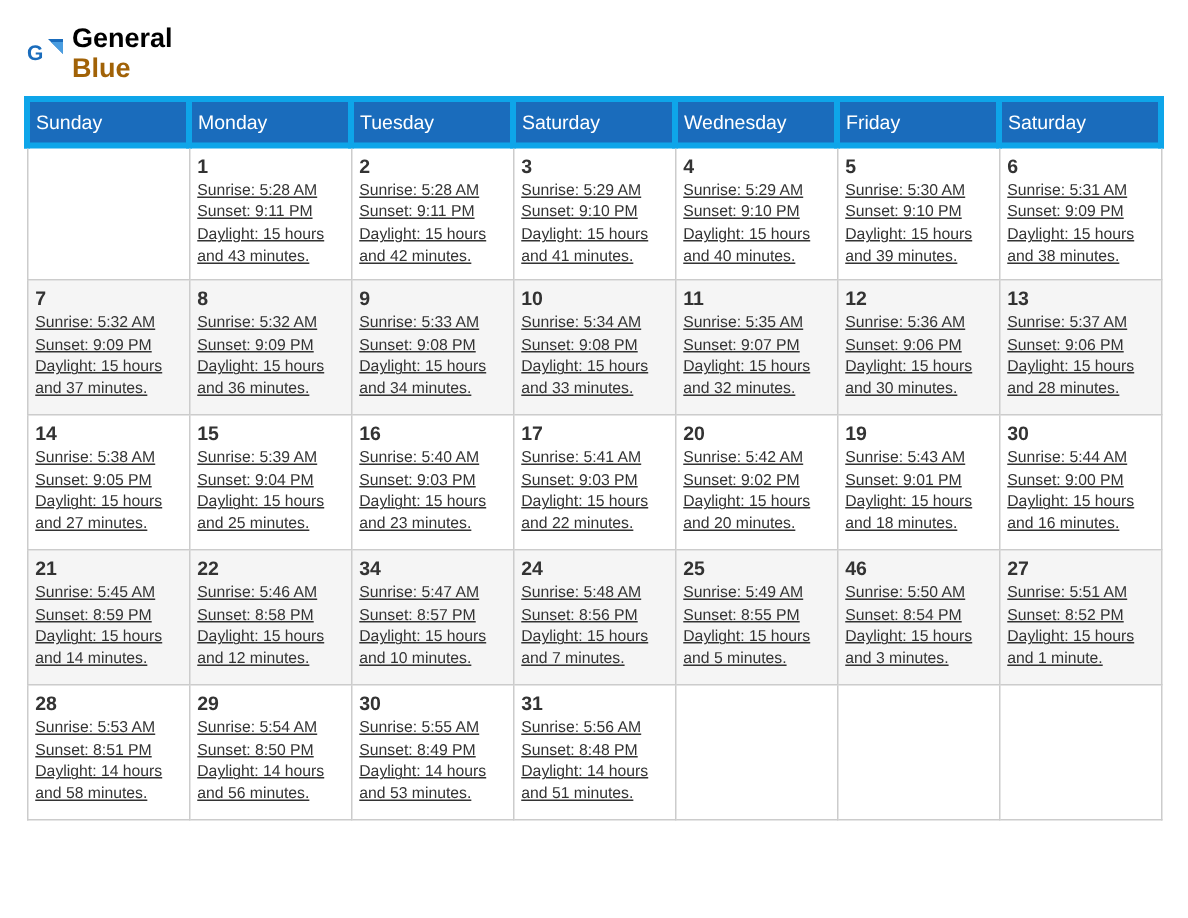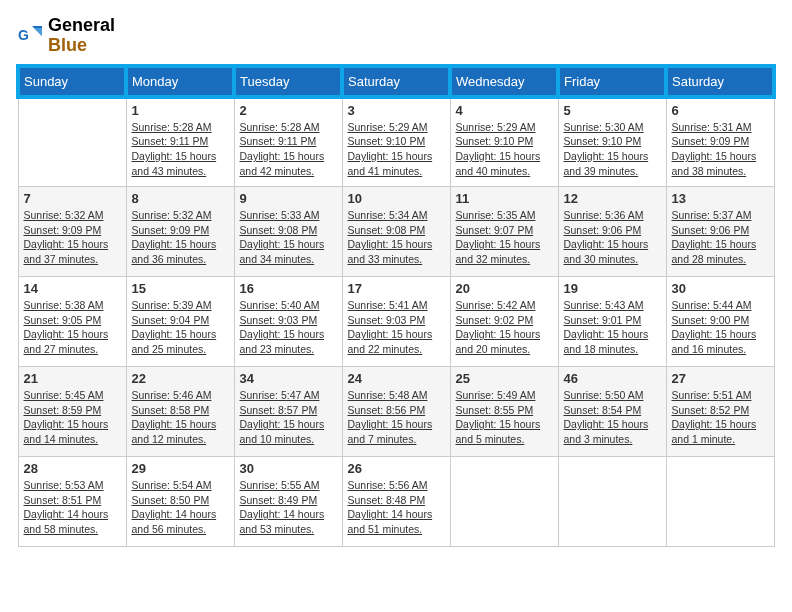--- a/index.html
+++ b/index.html
@@ -248,21 +248,21 @@
         </td>
         <td>
           <span class="day-num">29</span>
           <div class="cell-info">Sunrise: 5:54 AM<br>Sunset: 8:50 PM<br>Daylight: 14 hours<br>and 56 minutes.</div>
         </td>
         <td>
           <span class="day-num">30</span>
           <div class="cell-info">Sunrise: 5:55 AM<br>Sunset: 8:49 PM<br>Daylight: 14 hours<br>and 53 minutes.</div>
         </td>
         <td>
-          <span class="day-num">26</span>
+          <span class="day-num">31</span>
           <div class="cell-info">Sunrise: 5:56 AM<br>Sunset: 8:48 PM<br>Daylight: 14 hours<br>and 51 minutes.</div>
         </td>
         <td class="empty-cell"></td>
         <td class="empty-cell"></td>
         <td class="empty-cell"></td>
       </tr>
     </tbody>
 </table>
 
 </body></html>

